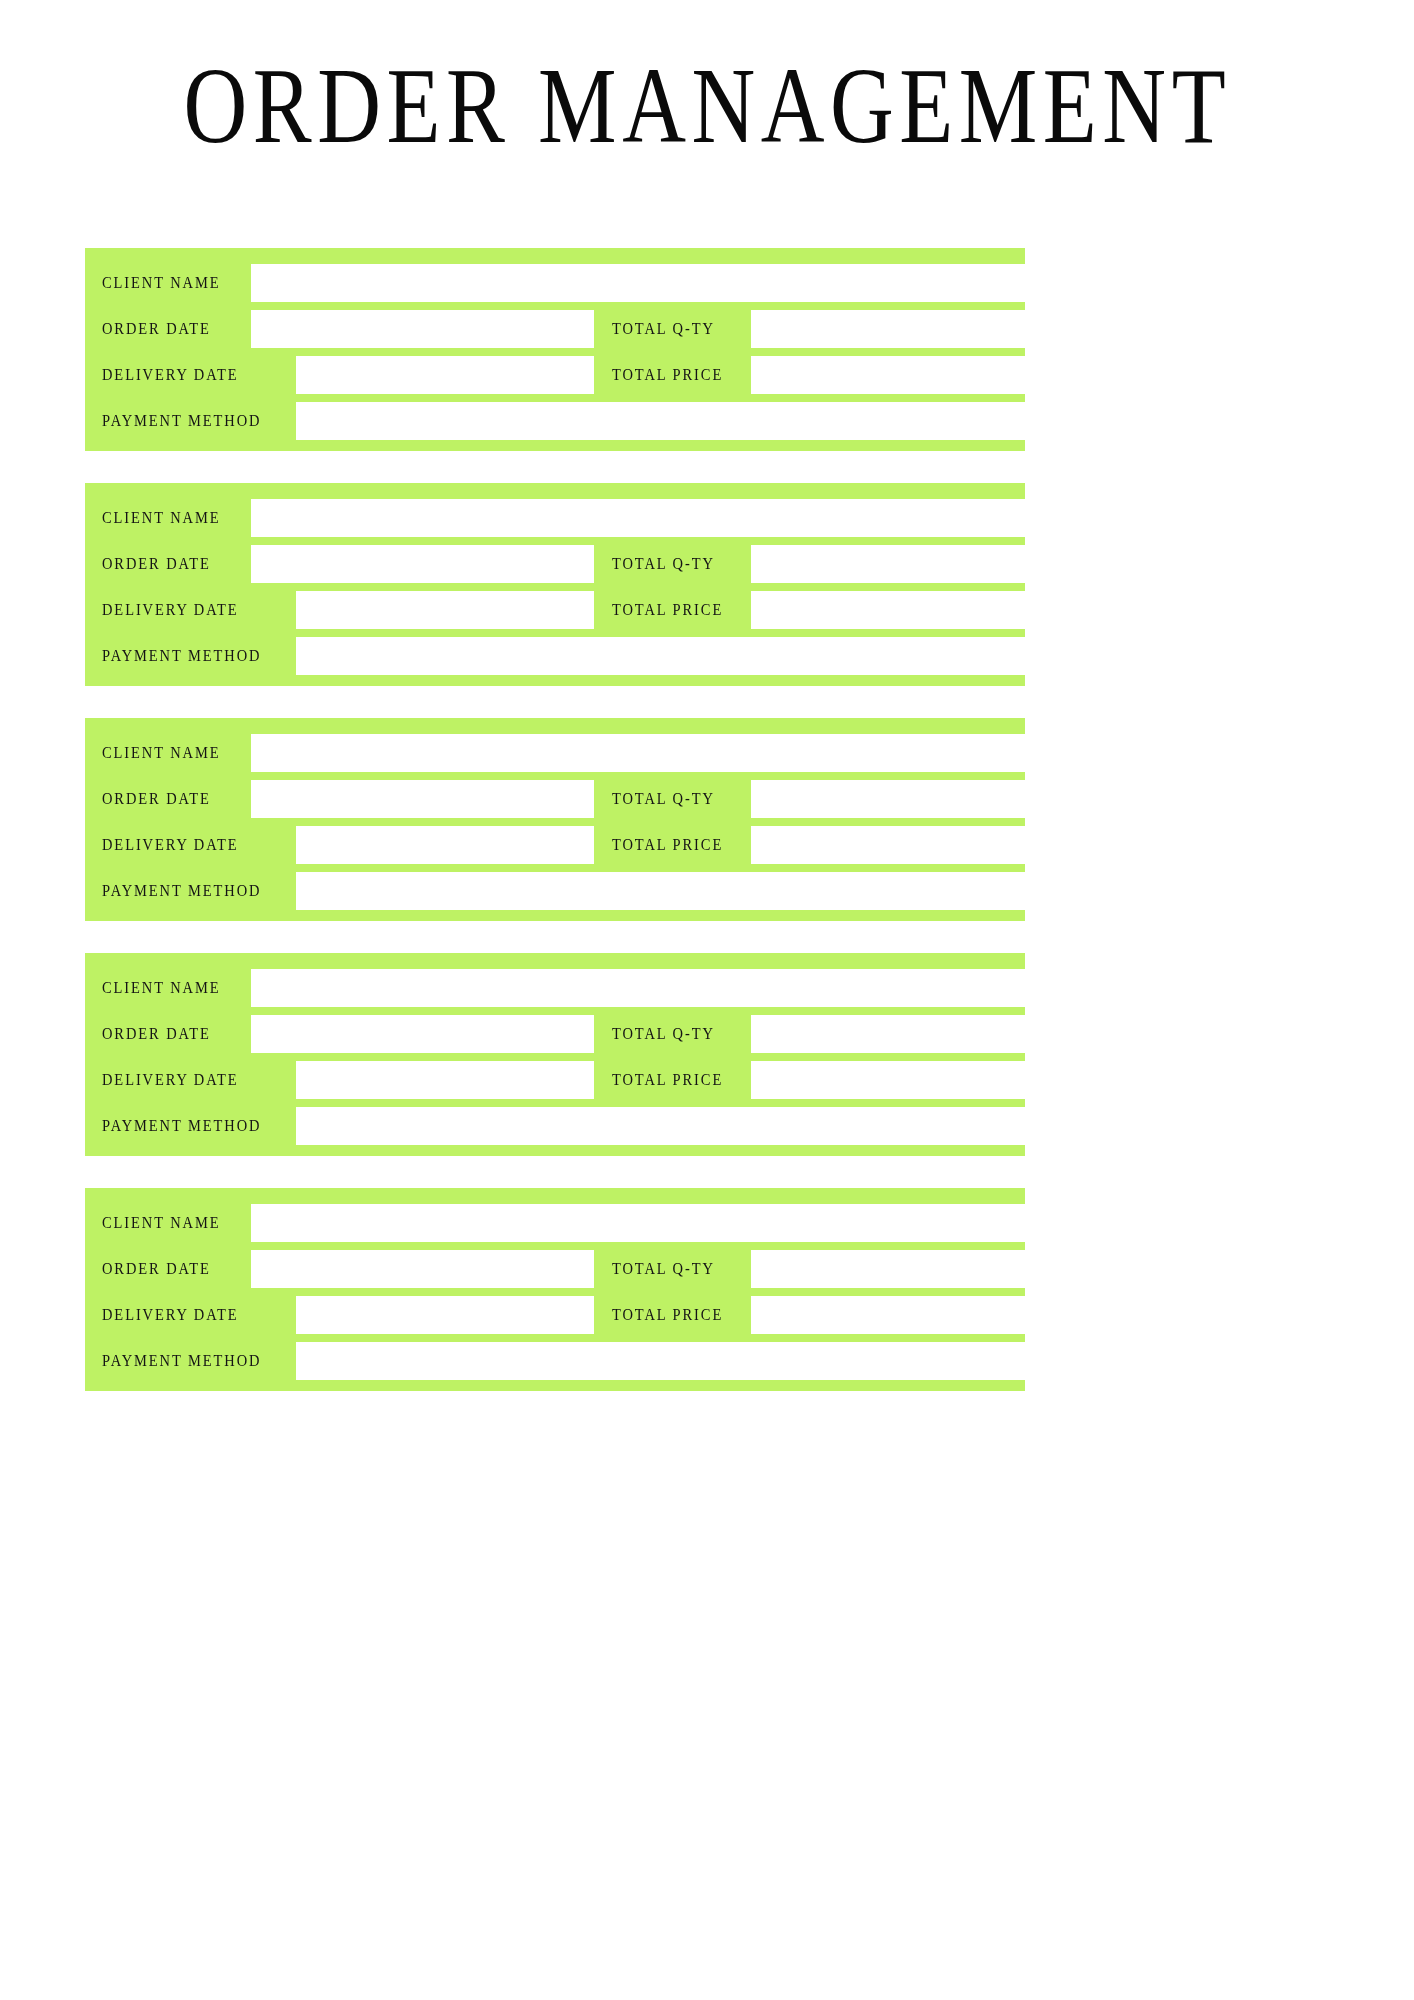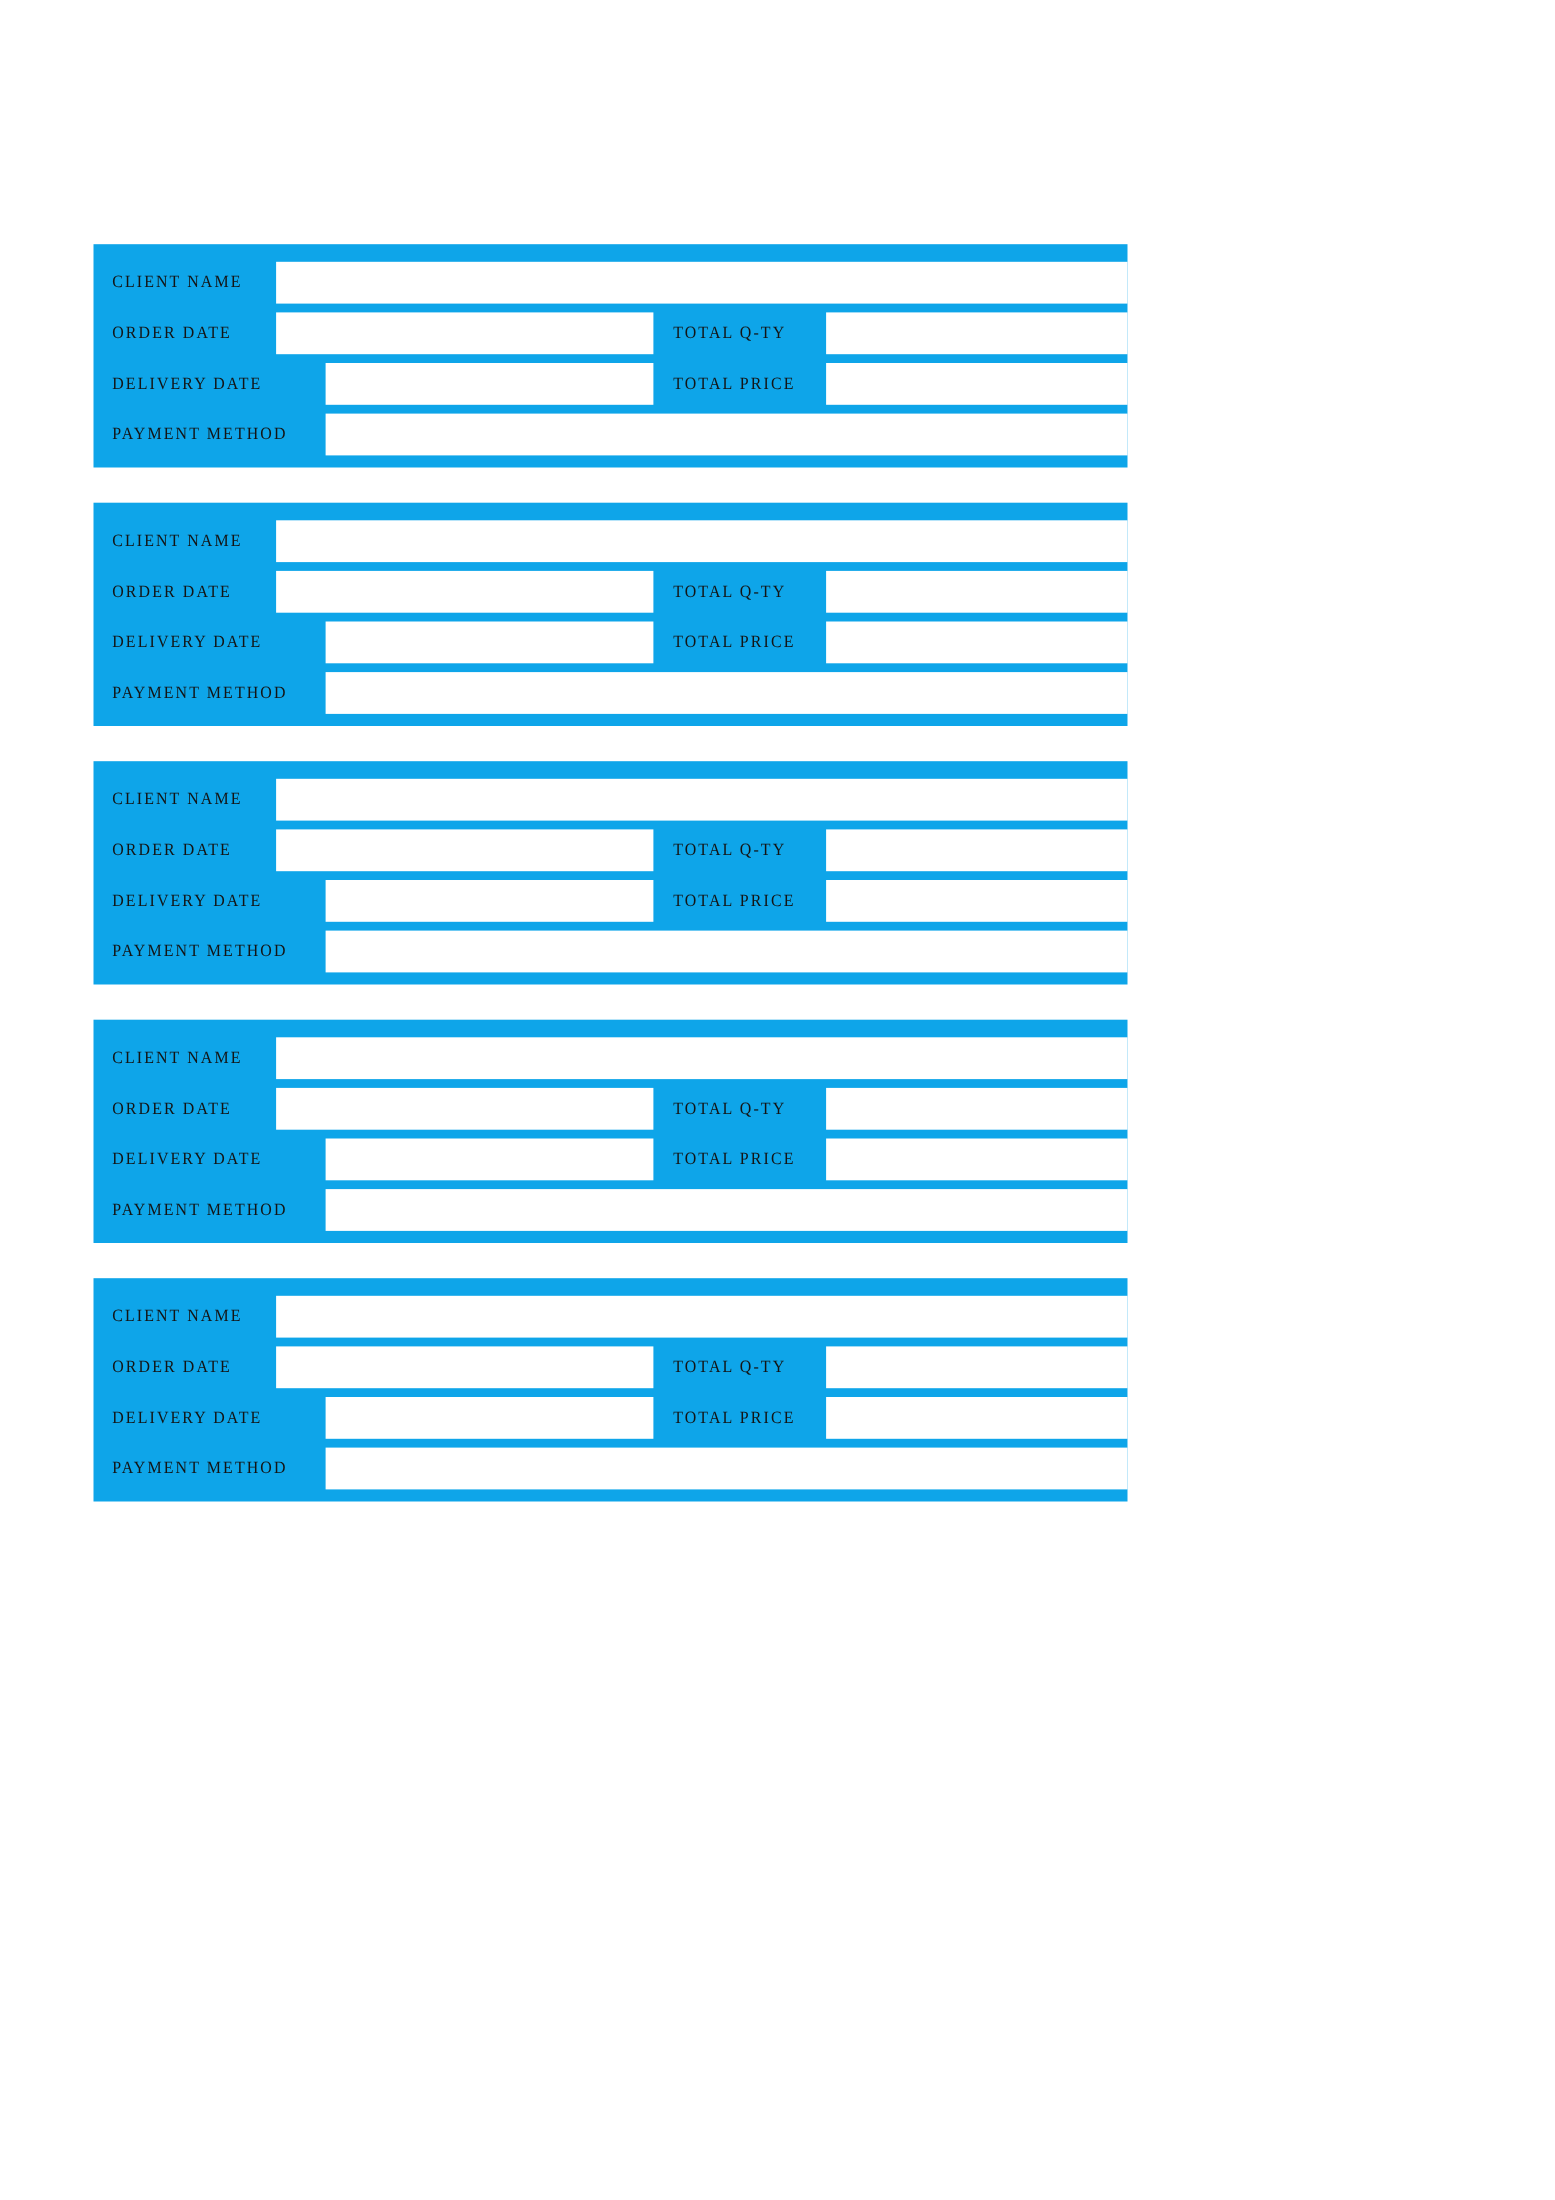--- a/index.html
+++ b/index.html
@@ -50,23 +50,24 @@
     position: absolute;
     left: 85px;
     top: 222px;
     width: 940px;
   }
 
   .order-card {
     position: relative;
     width: 940px;
     height: 203px;
-    background: #0ea5e9;
+    background: #bef264;
     margin-bottom: 32px;
     box-sizing: border-box;
+    margin-top: 26px;
   }
 
   .row {
     position: absolute;
     left: 0;
     width: 940px;
     height: 38px;
   }
   .row-client   { top: 16px; }
   .row-order    { top: 62px; }
@@ -119,20 +120,23 @@
 
   
   .lbl-payment { left: 17px; }
   .fld-payment { left: 211px; width: 729px; }
 </style>
 </head>
 <body>
 
 <div class="page">
 
+  <div class="title-wrap">
+    <span class="doc-title">ORDER MANAGEMENT</span>
+  </div>
 
   <div class="cards">
       <div class="order-card">
         <div class="row row-client">
           <span class="lbl lbl-client">CLIENT NAME</span>
           <input type="text" class="fld fld-client" style="">
         </div>
         <div class="row row-order">
           <span class="lbl lbl-order">ORDER DATE</span>
           <input type="text" class="fld fld-order" style="">

